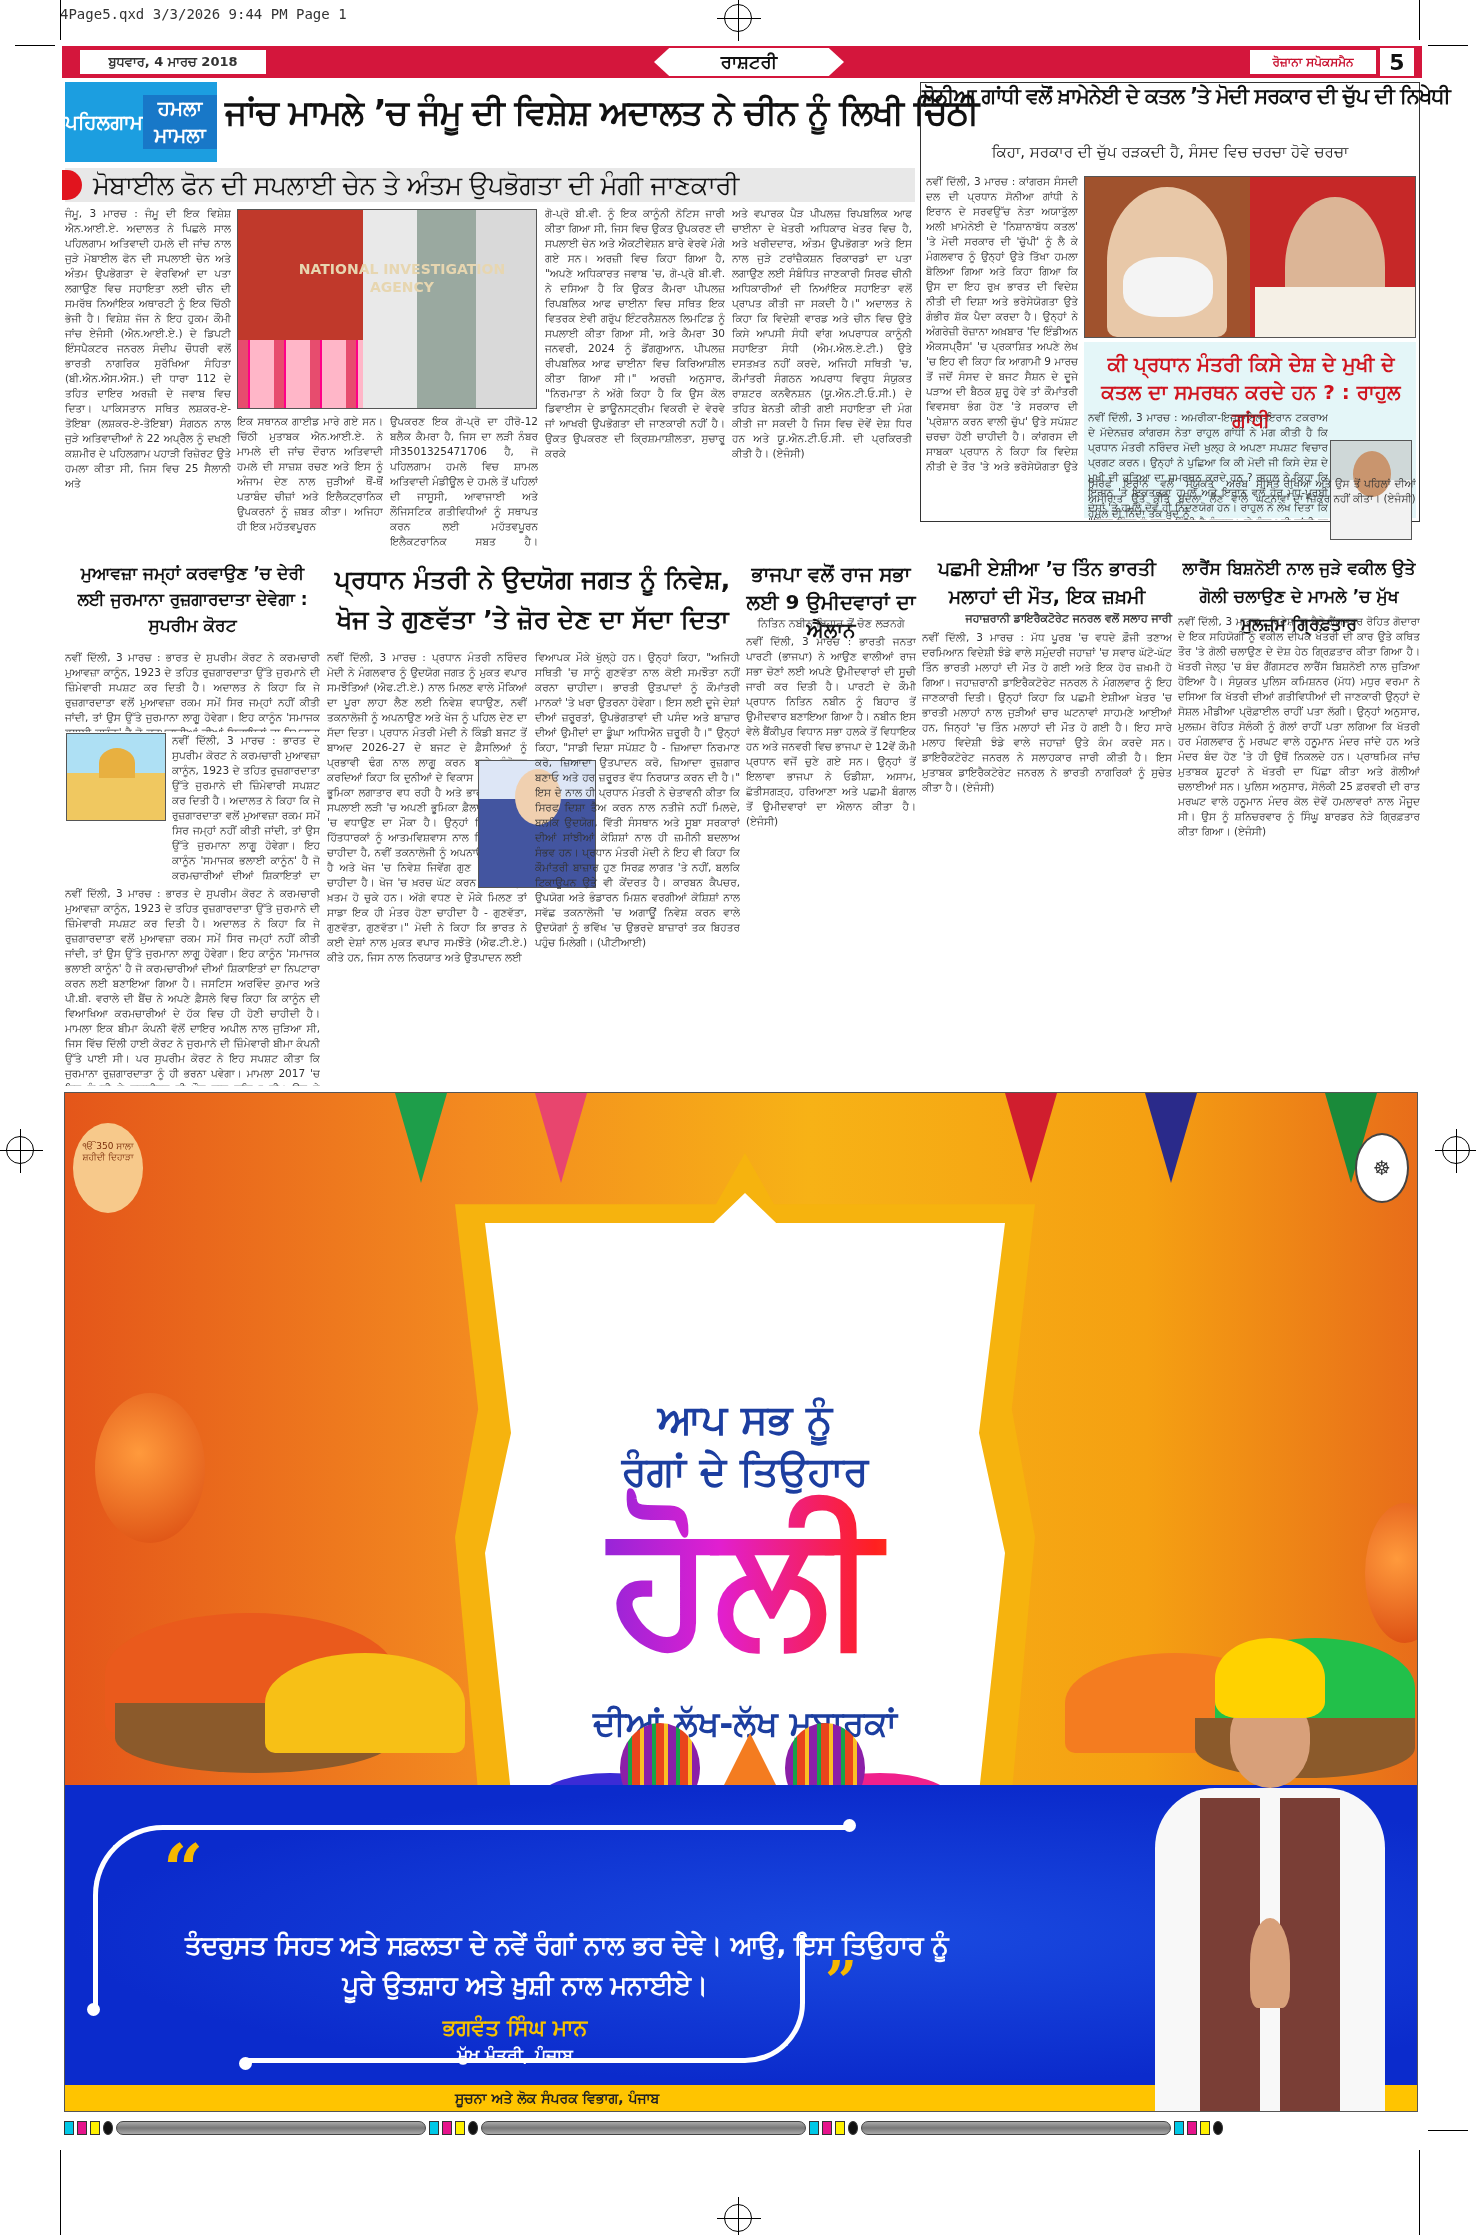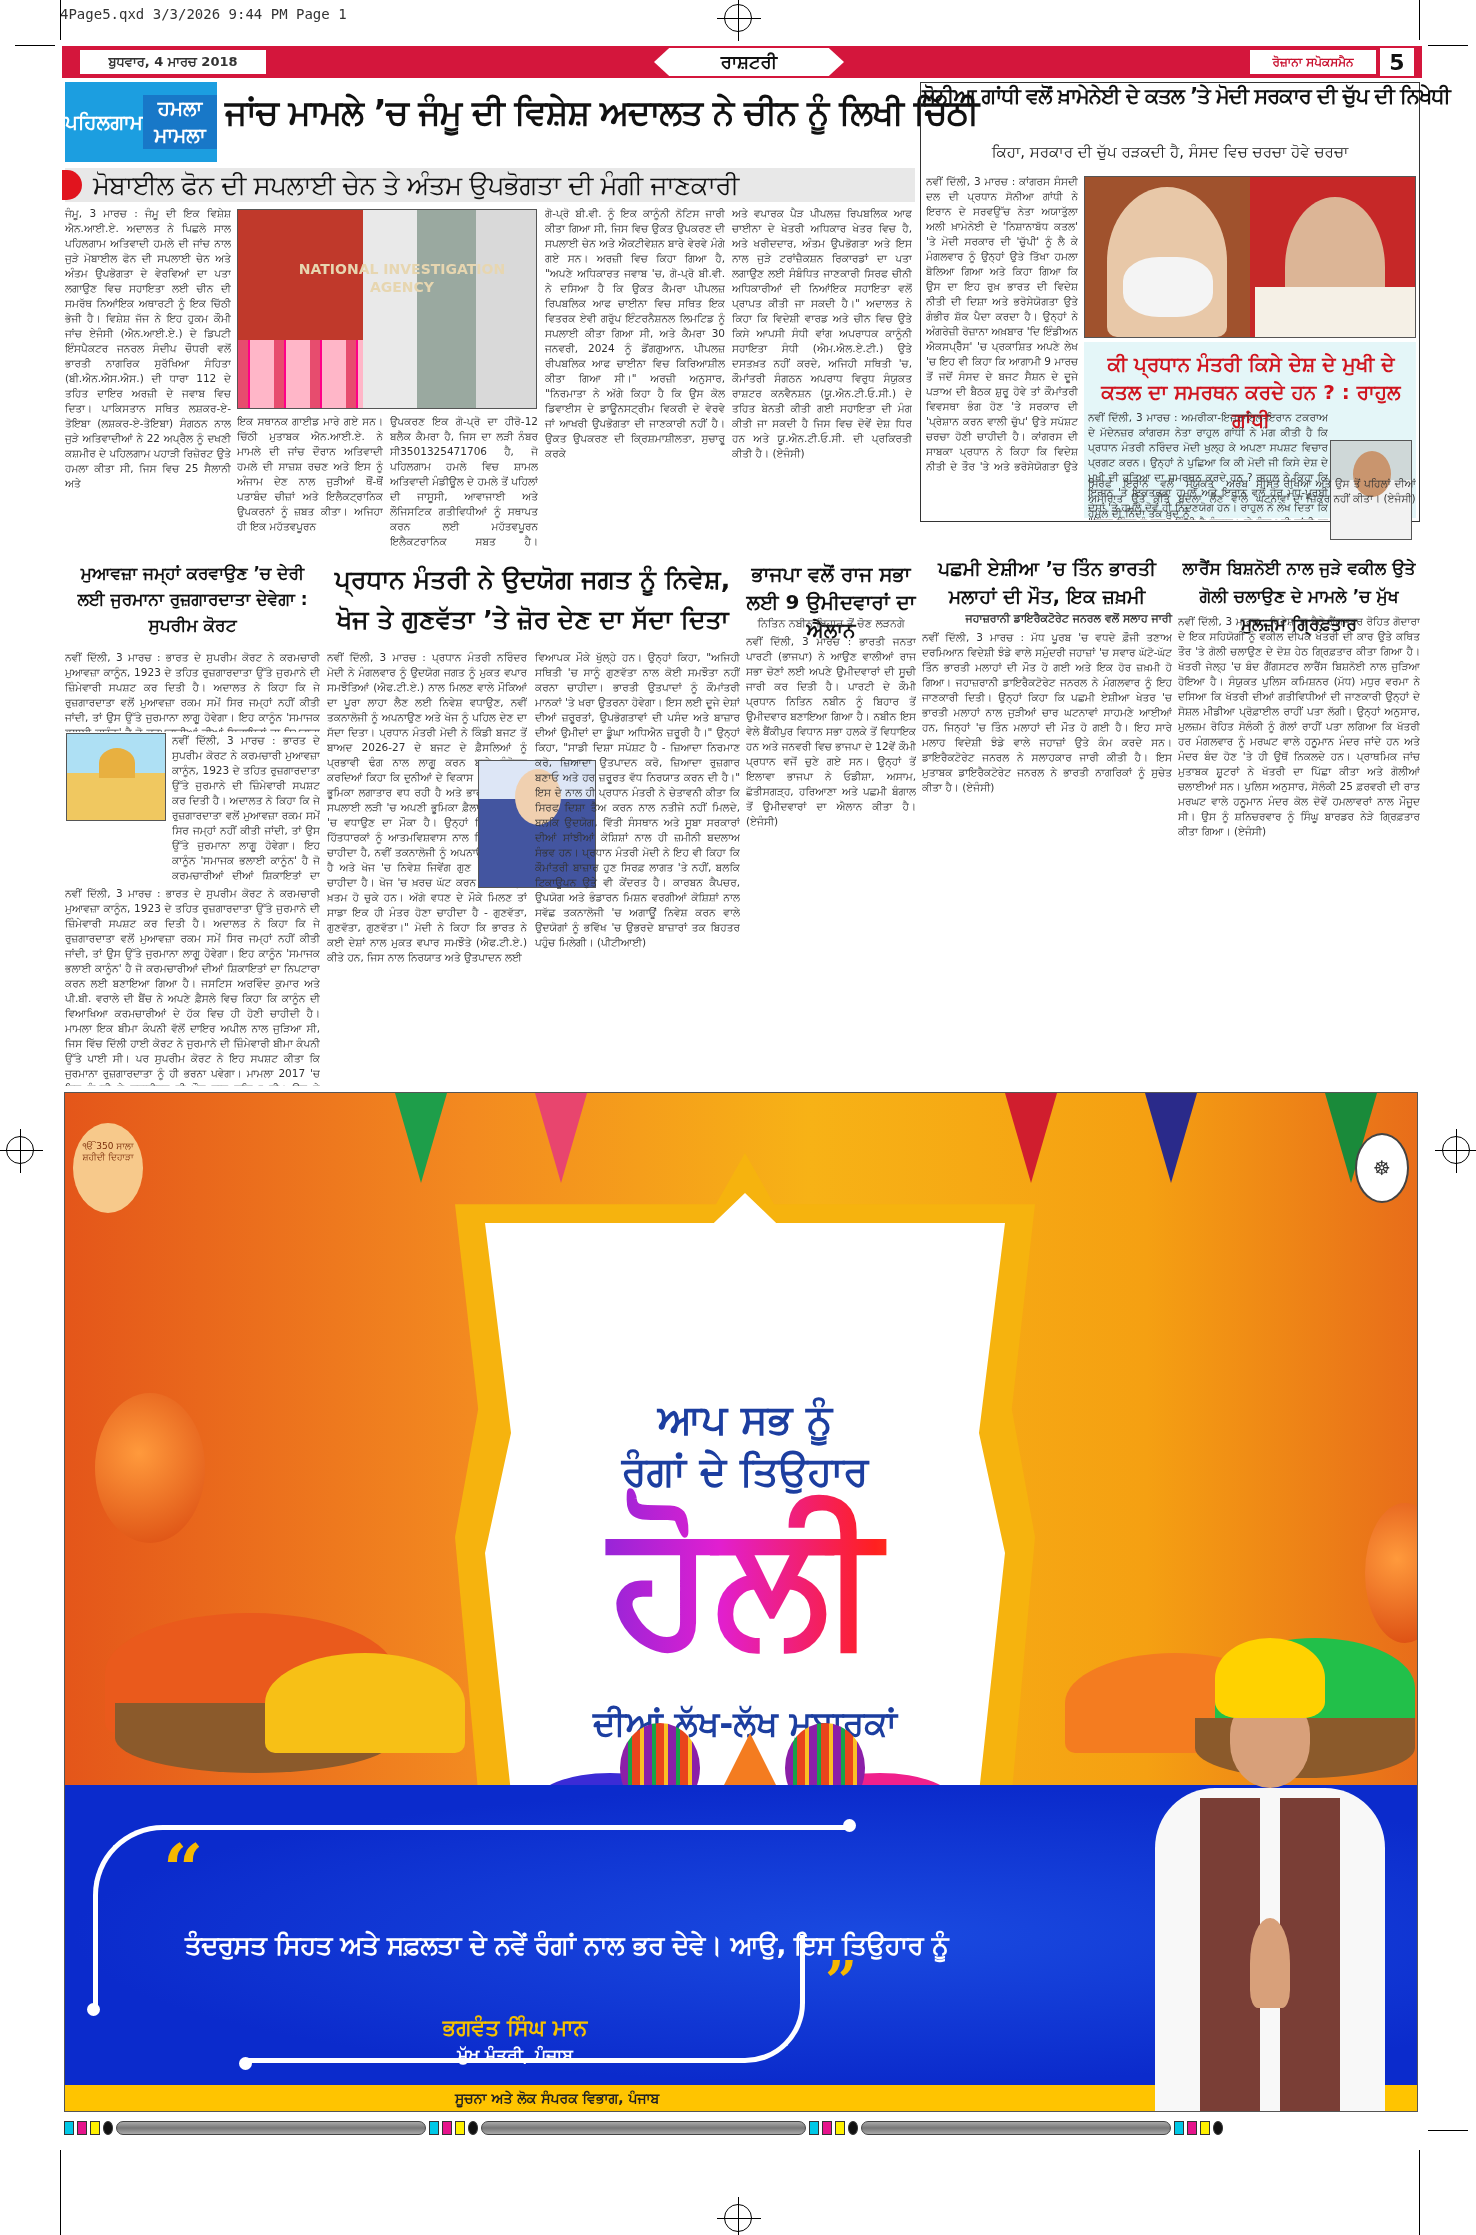--- a/index.html
+++ b/index.html
@@ -211,20 +211,21 @@
   <div class="logo-right">☸</div>
 
   <div class="ad-blue">
     <div class="curve-top"></div>
     <div class="dot-w" style="left:778px;top:34px;"></div>
     <div class="dot-w" style="left:22px;top:218px;"></div>
     <div class="curve-bot"></div>
     <div class="dot-w" style="left:174px;top:272px;"></div>
     <div class="quote-l">“</div>
     <div class="msg msg3">ਤੰਦਰੁਸਤ ਸਿਹਤ ਅਤੇ ਸਫ਼ਲਤਾ ਦੇ ਨਵੇਂ ਰੰਗਾਂ ਨਾਲ ਭਰ ਦੇਵੇ। ਆਉ, ਇਸ ਤਿਉਹਾਰ ਨੂੰ</div>
+    <div class="msg msg4">ਪੂਰੇ ਉਤਸ਼ਾਹ ਅਤੇ ਖ਼ੁਸ਼ੀ ਨਾਲ ਮਨਾਈਏ।</div>
     <div class="quote-r">”</div>
     <div class="cm-name">ਭਗਵੰਤ ਸਿੰਘ ਮਾਨ</div>
     <div class="cm-title">ਮੁੱਖ ਮੰਤਰੀ, ਪੰਜਾਬ</div>
   </div>
 
   <div class="ad-footer">
     <span>ਸੂਚਨਾ ਅਤੇ ਲੋਕ ਸੰਪਰਕ ਵਿਭਾਗ, ਪੰਜਾਬ</span>
   </div>
 
   <div class="cm-photo">

